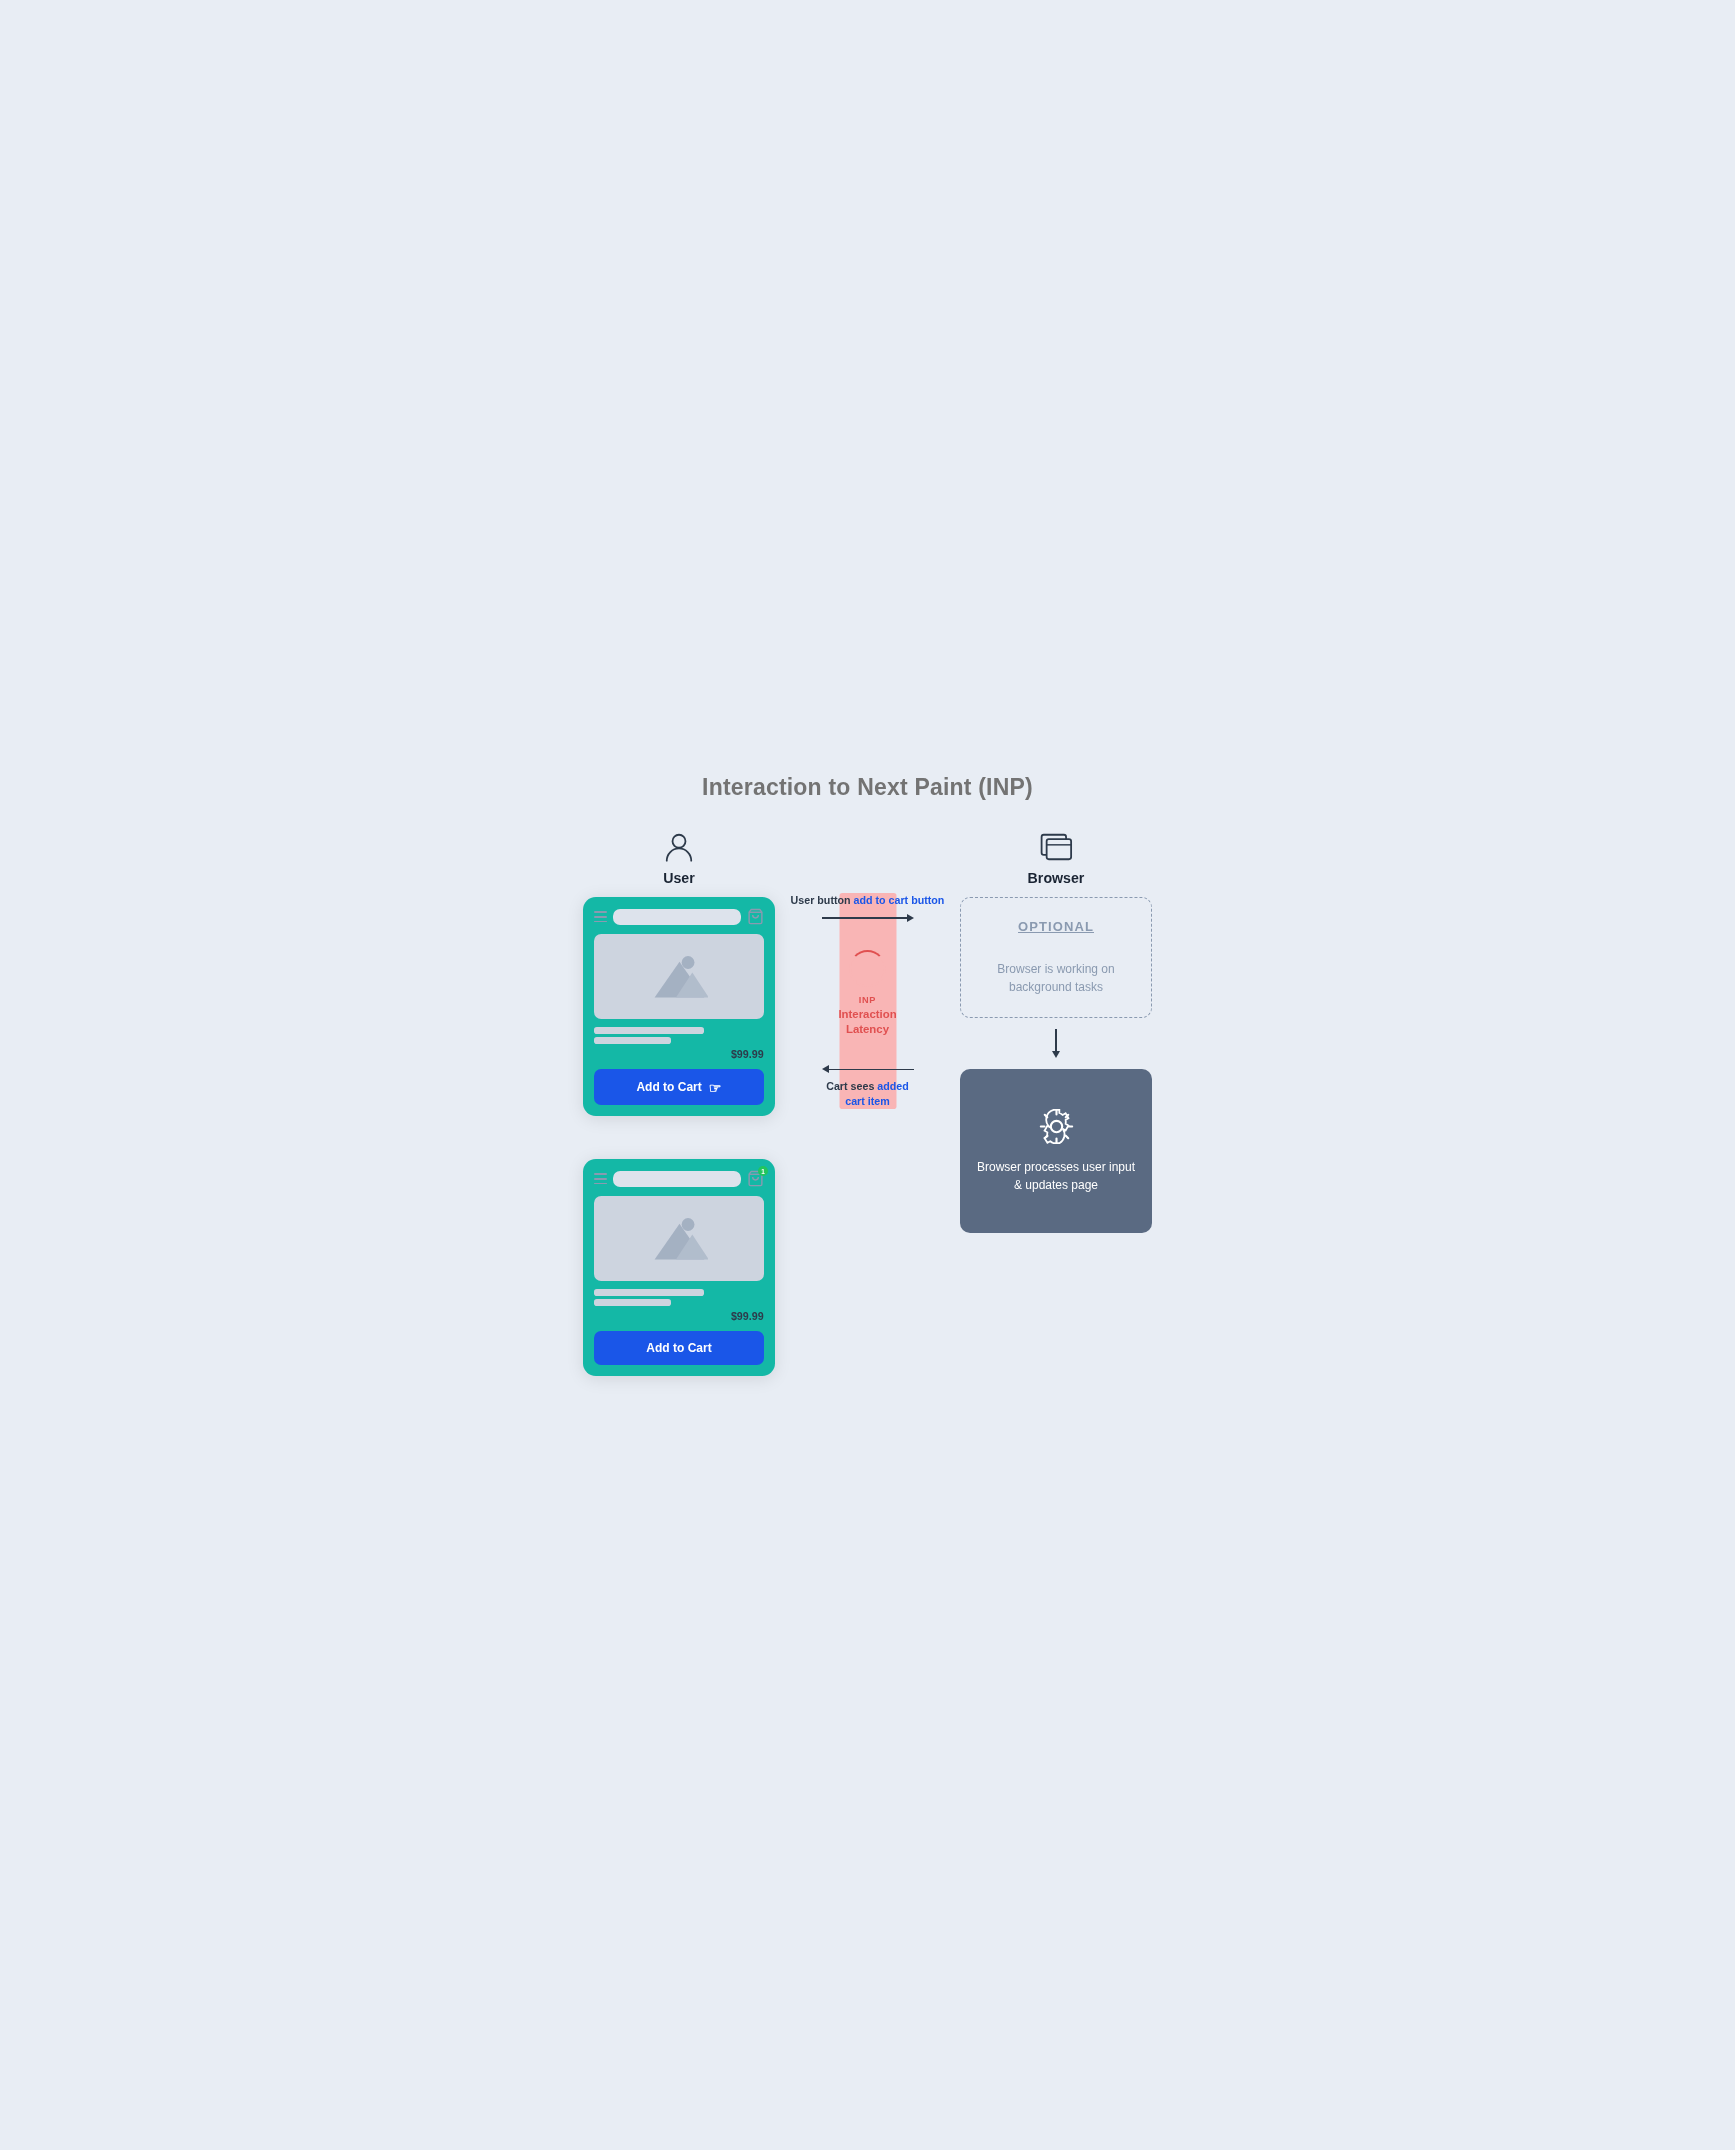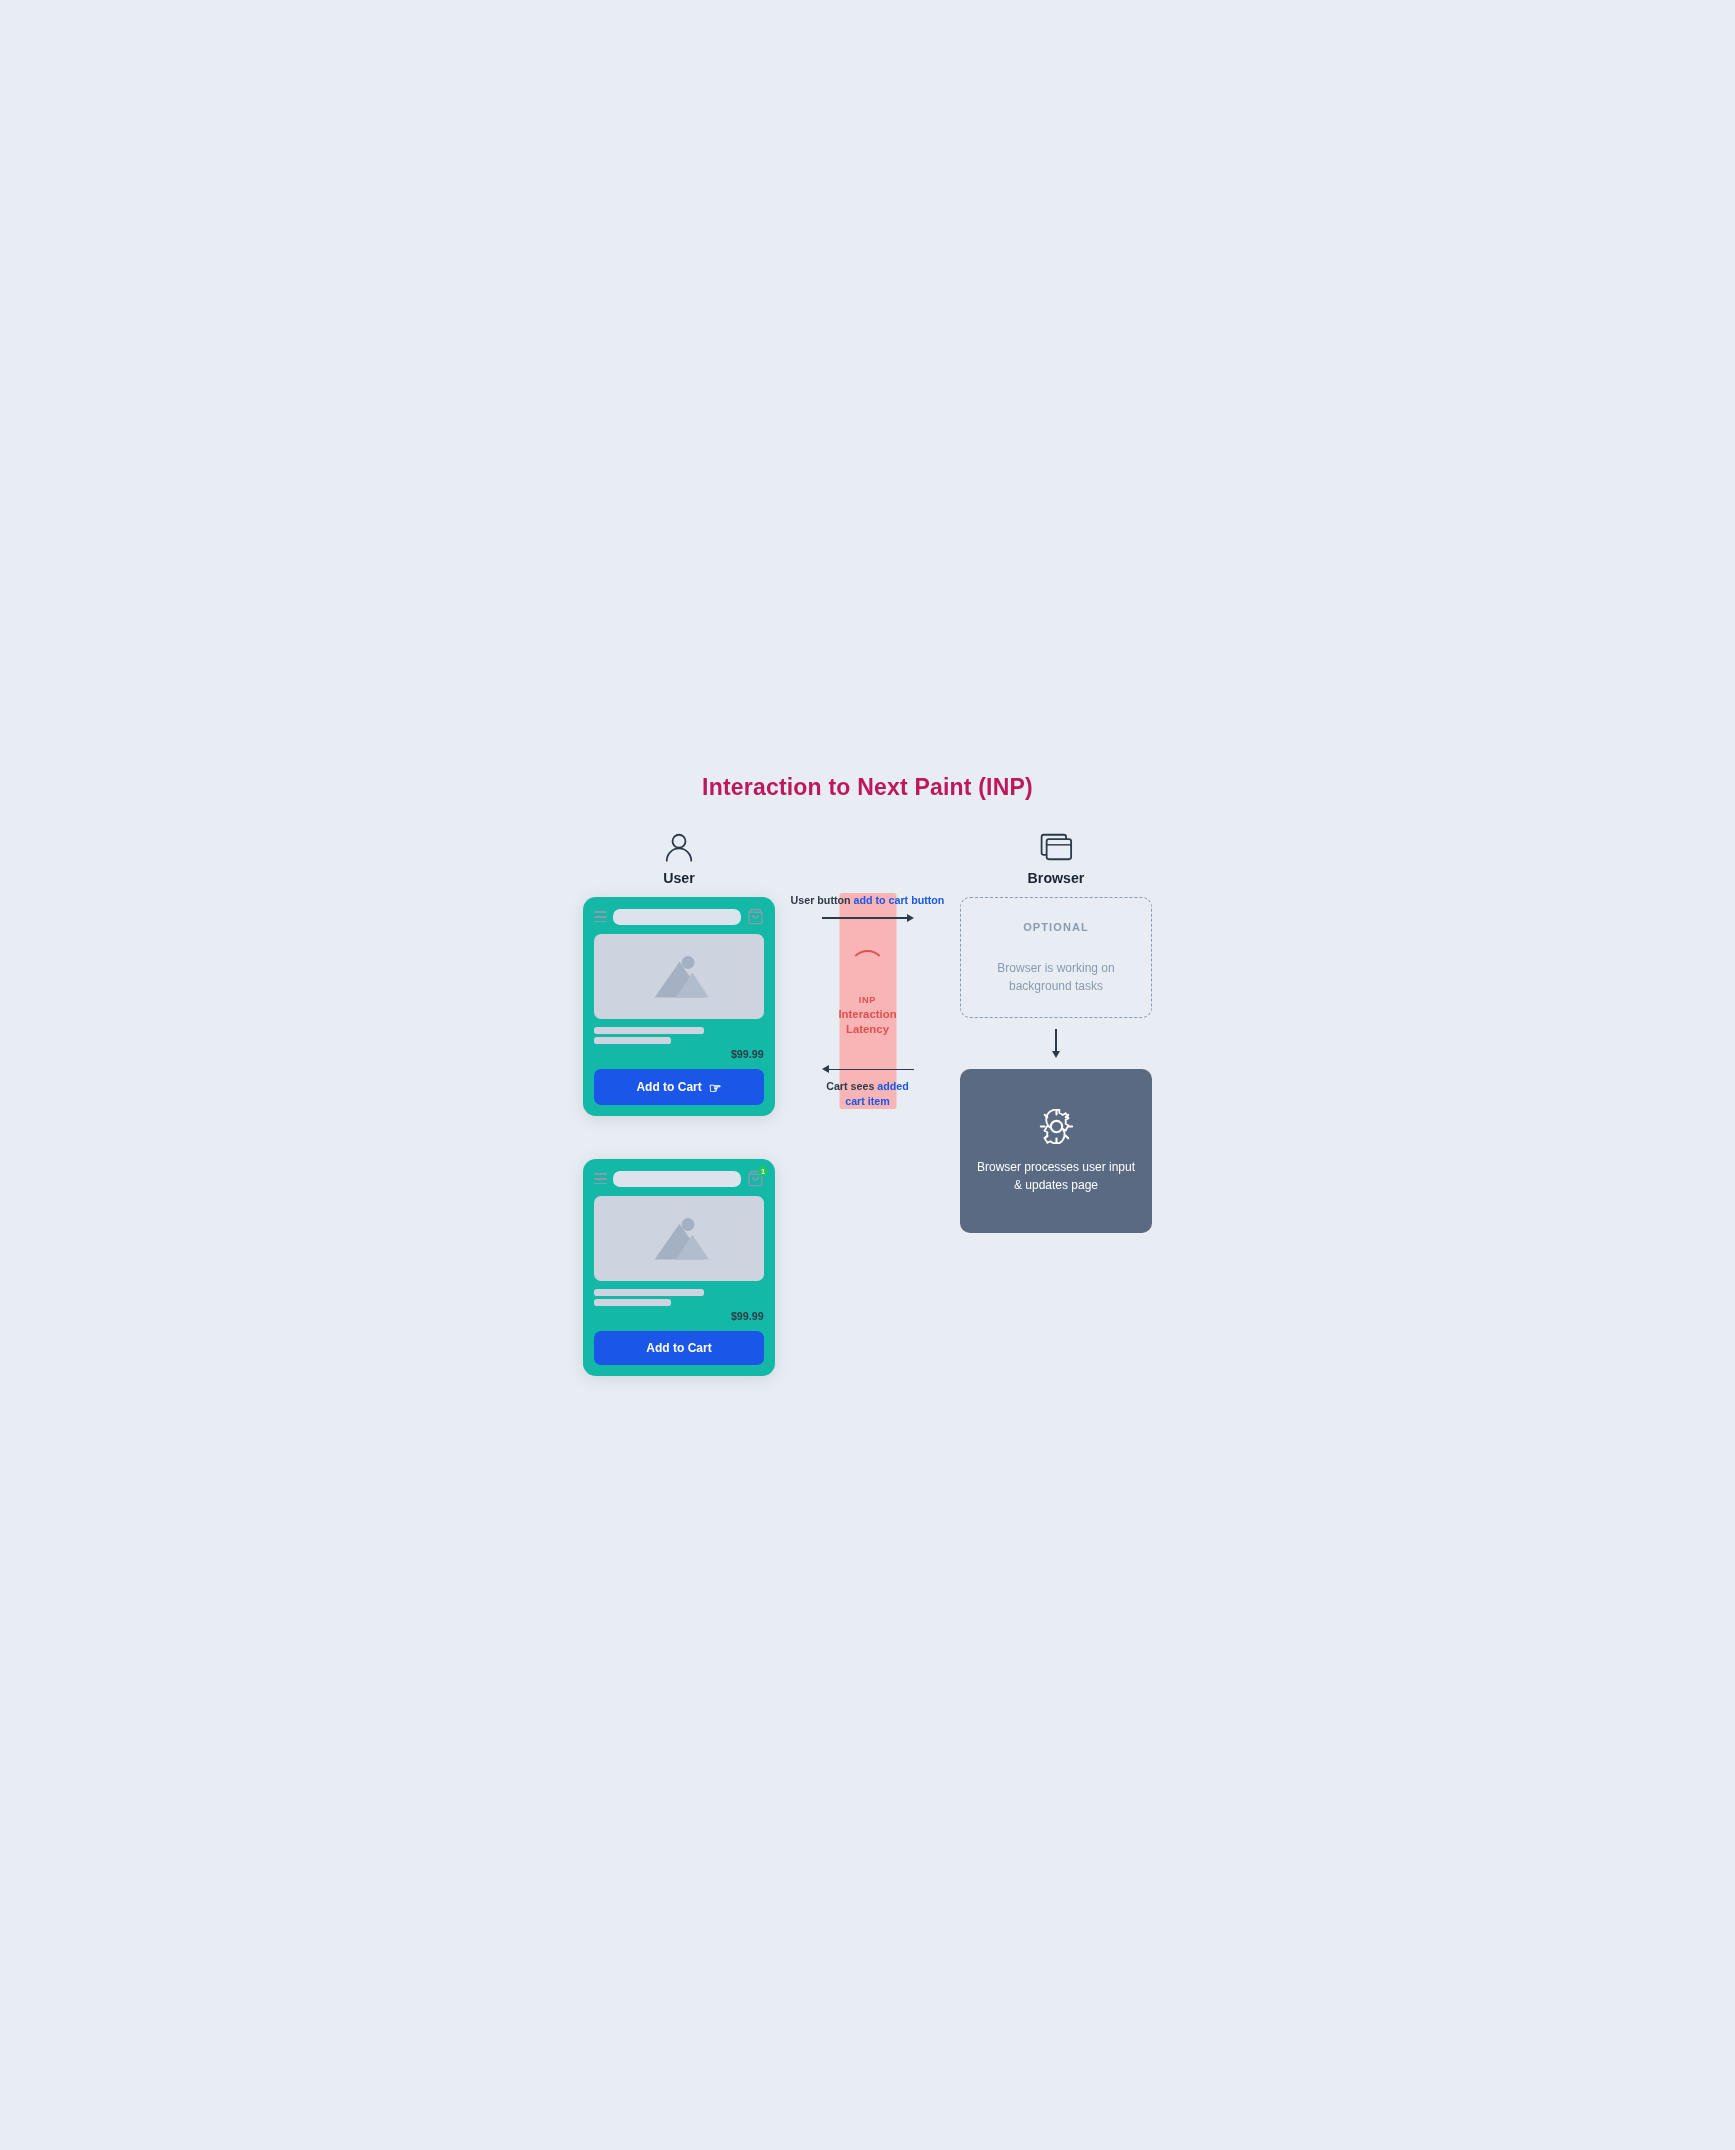--- a/index.html
+++ b/index.html
@@ -17,21 +17,21 @@
     .container {
       width: 583px;
       max-width: 100%;
       position: relative;
     }
 
     .main-title {
       text-align: center;
       font-size: 23px;
       font-weight: 700;
-      color: #be185d;
+      color: #737373;
       margin-bottom: 28.4px;
       letter-spacing: 0.2px;
     }
 
     
     .diagram {
       display: flex;
       flex-direction: row;
       align-items: flex-start;
       gap: 0;
@@ -343,26 +343,27 @@
       min-height: 121px;
       display: flex;
       flex-direction: column;
       align-items: center;
       justify-content: center;
       padding: 15.6px 12.8px;
       margin-bottom: 11.4px;
     }
 
     .optional-label {
-      font-size: 11px;
+      font-size: 13px;
       font-weight: 700;
       letter-spacing: 1.1px;
       color: #8a9ab0;
       text-transform: uppercase;
       margin-bottom: 26px;
+      text-decoration: underline;
     }
 
     .optional-text {
       font-size: 12px;
       color: #8a9ab0;
       text-align: center;
       font-weight: 500;
       line-height: 1.5;
     }
 

